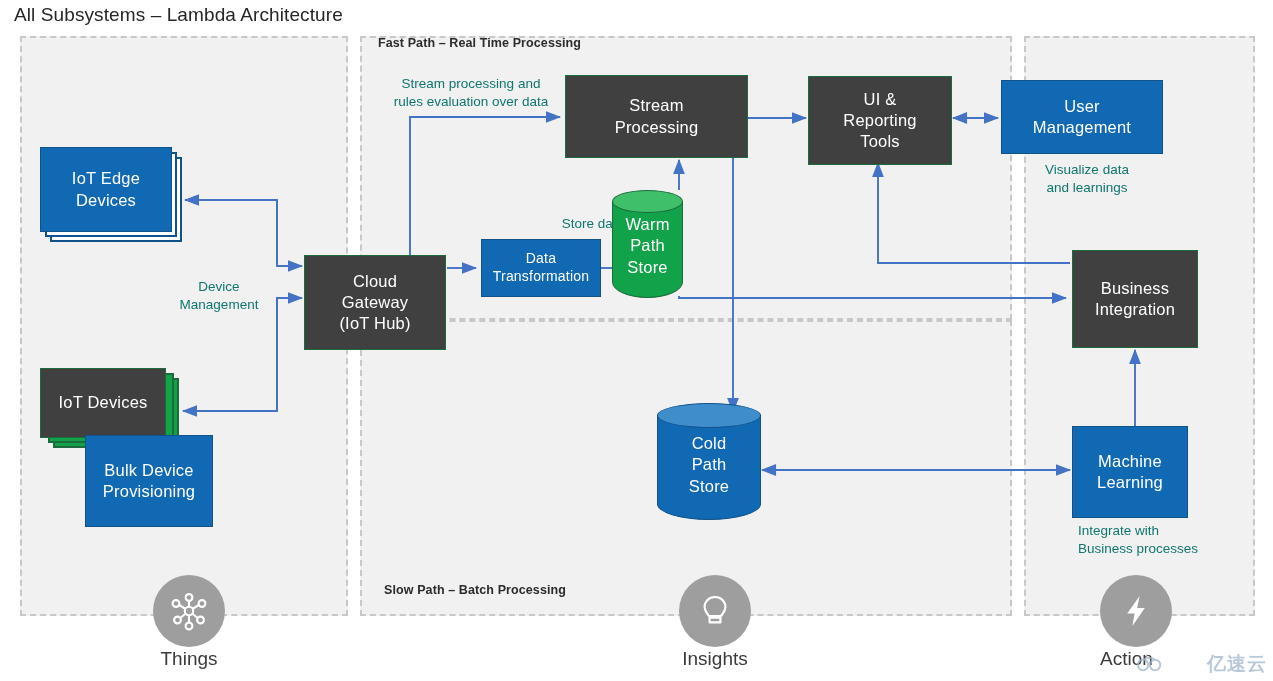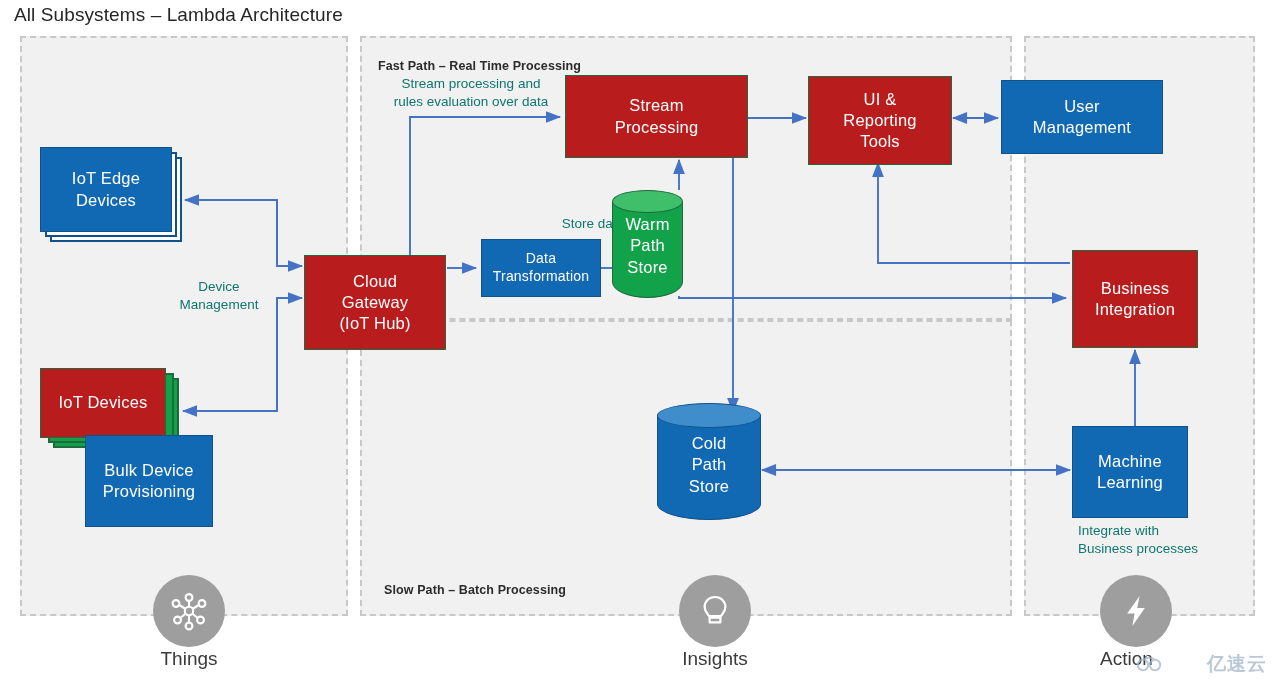--- a/index.html
+++ b/index.html
@@ -53,21 +53,21 @@
     display: flex;
     align-items: center;
     justify-content: center;
     text-align: center;
     color: #ffffff;
     font-size: 16.5px;
     line-height: 1.28;
     letter-spacing: .2px;
     padding: 2px 4px;
   }
-  .node.green { background: #b91c1c; border: 1px solid #1d6b3d; }
+  .node.green { background: #404040; border: 1px solid #1d6b3d; }
   .node.blue  { background: #1168B3; border: 1px solid #10528c; }
   .node.small { font-size: 14px; }
 
   
   .stack-layer { box-sizing: border-box; }
   .stack-layer.white { background: #ffffff; border: 2px solid #10528c; }
   .stack-layer.green { background: #12A24A; border: 2px solid #1d6b3d; }
 
   
   .cyl { box-sizing: border-box; }
@@ -151,21 +151,21 @@
 </head>
 <body>
 
 <div id="stage">
 
   <div class="abs" id="page-title">All Subsystems – Lambda Architecture</div>
 
   <div class="abs zone" style="left:20px; top:36px; width:328px; height:580px;"></div>
 
   <div class="abs zone" style="left:360px; top:36px; width:652px; height:284px;"></div>
-  <div class="zone-label" style="left:378px; top:59px;">Fast Path – Real Time Processing</div>
+  <div class="zone-label" style="left:378px; top:36px;">Fast Path – Real Time Processing</div>
 
   <div class="abs zone" style="left:360px; top:320px; width:652px; height:296px;"></div>
   <div class="zone-label" style="left:384px; top:583px;">Slow Path – Batch Processing</div>
 
   <div class="abs zone" style="left:1024px; top:36px; width:231px; height:580px;"></div>
 
   <svg id="wires" viewBox="0 0 1273 681">
     <defs>
       <marker id="arrow" markerWidth="9" markerHeight="9" refX="7.4" refY="3.1" orient="auto" markerUnits="strokeWidth">
         <path d="M0,0 L8,3.1 L0,6.2 z" fill="#4472C4"></path>
@@ -245,20 +245,22 @@
 Store</div>
   </div>
 
   <div class="abs node green" style="left:808px; top:76px; width:144px; height:89px; white-space:pre-line;">UI &amp;
 Reporting
 Tools</div>
 
   <div class="abs node blue" style="left:1001px; top:80px; width:162px; height:74px; white-space:pre-line;">User
 Management</div>
 
+  <div class="abs anno" style="left:1017px; top:161px; width:140px; white-space:pre-line;">Visualize data
+and learnings</div>
 
   <div class="abs cyl blue" style="left:657px; top:403px; width:104px; height:117px;">
     <div class="body" style="top:12px; height:105px;"></div>
     <div class="top" style="top:0px; height:25px;"></div>
     <div class="lbl" style="top:30px; white-space:pre-line;">Cold
 Path
 Store</div>
   </div>
 
   <div class="abs node green" style="left:1072px; top:250px; width:126px; height:98px; white-space:pre-line;">Business

